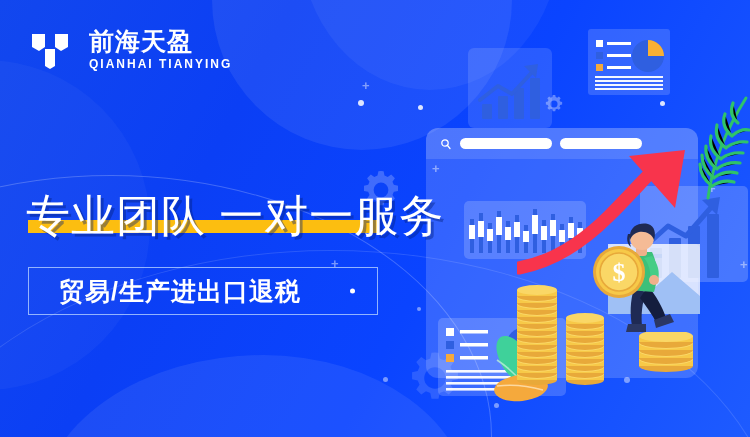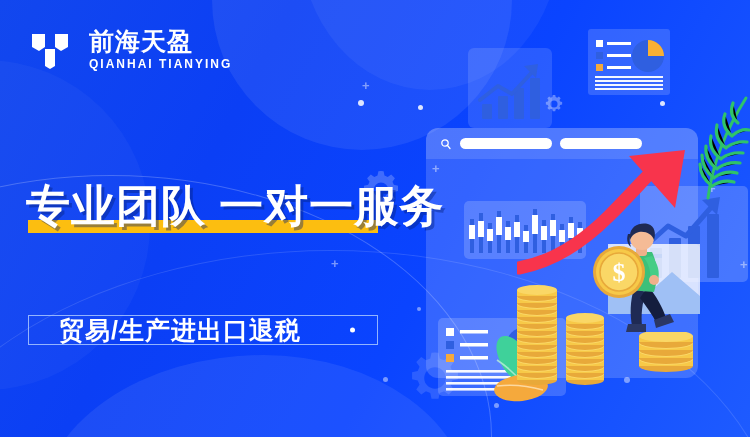--- a/index.html
+++ b/index.html
@@ -49,30 +49,30 @@
   .logo-en{color:#fff;font-size:12px;font-weight:700;letter-spacing:2.0px;line-height:1.2;margin-top:3px;}
 
   
   .headline{position:absolute;left:26px;top:112px;width:400px;}
   .h-line1{
     font-size:46px;font-weight:900;line-height:1.0;letter-spacing:1px;white-space:nowrap;
   }
   .h-white{color:#ffffff;text-shadow:3px 3px 0 rgba(3,30,120,.45);}
   .h-yellow{color:#fcc00b;text-shadow:3px 3px 0 rgba(3,30,120,.45);}
   .h-line2{
-    margin-top:9px;font-size:44px;font-weight:700;line-height:1.0;letter-spacing:1px;
+    margin-top:19px;font-size:44px;font-weight:400;line-height:1.0;letter-spacing:1px;
     color:#ffffff;white-space:nowrap;text-shadow:3px 3px 0 rgba(3,30,120,.40);position:relative;z-index:2;
   }
   .underline-bar{
     position:absolute;left:28px;top:220px;width:350px;height:13px;background:#fcbe10;z-index:1;
   }
   .sub-box{
-    position:absolute;left:28px;top:267px;width:350px;height:30px;
+    position:absolute;left:28px;top:267px;width:350px;height:48px;
     border:1.4px solid rgba(170,200,255,.85);
-    display:flex;align-items:center;box-sizing:border-box;margin-top:48px;
+    display:flex;align-items:center;box-sizing:border-box;
   }
   .sub-text{
     color:#ffffff;font-size:25px;font-weight:700;letter-spacing:1px;margin-left:30px;white-space:nowrap;
   }
   .sub-dot{position:absolute;right:22px;top:50%;transform:translateY(-50%);width:5px;height:5px;border-radius:50%;background:#fff;}
 
   
   .illus{position:absolute;left:0;top:0;width:750px;height:437px;}
 
   .card{position:absolute;border-radius:6px;}

